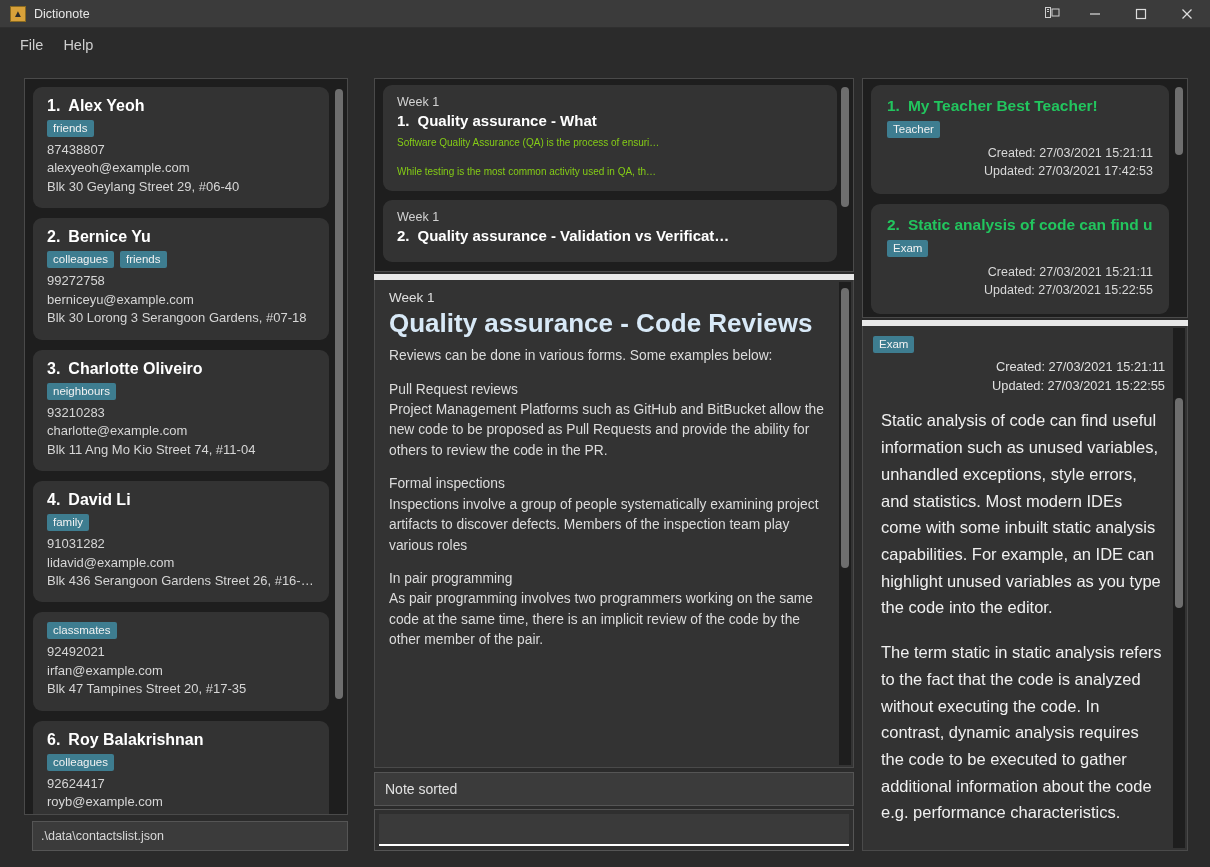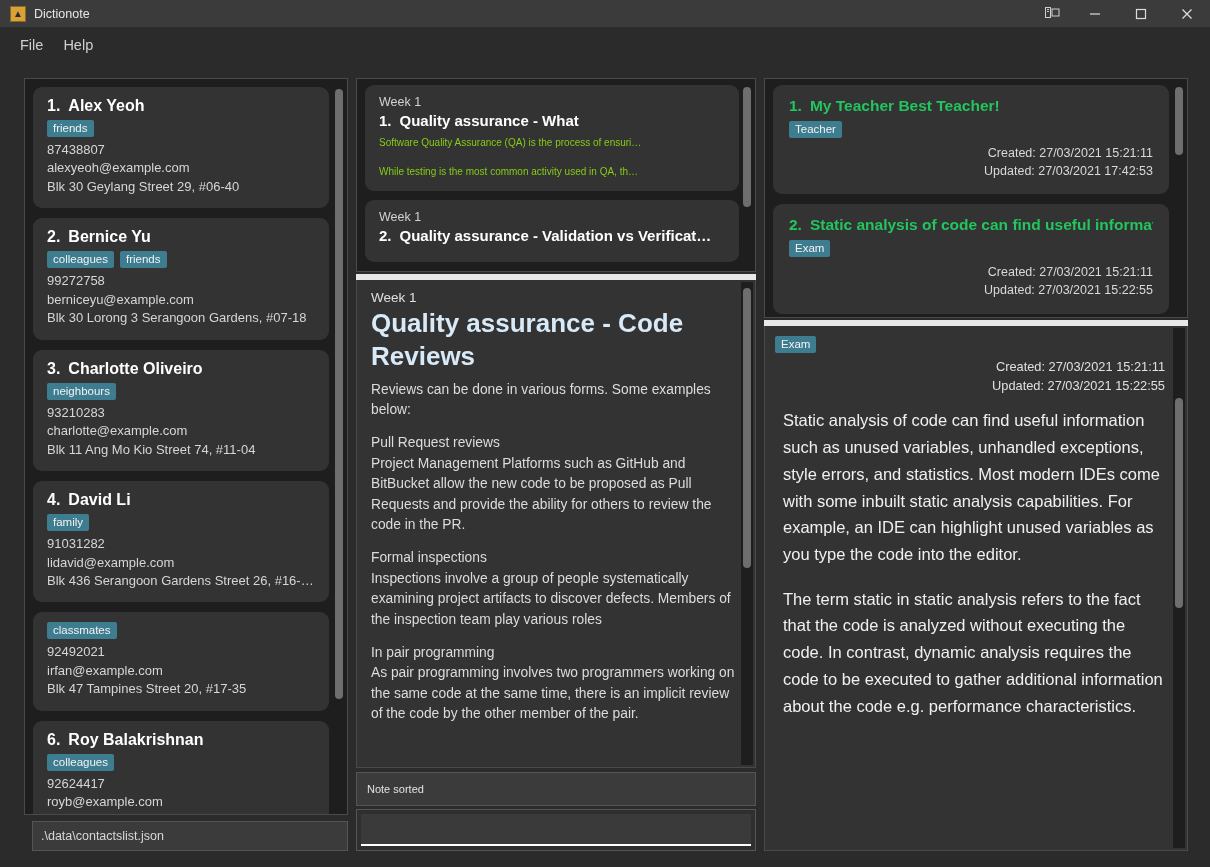--- a/index.html
+++ b/index.html
@@ -94,22 +94,23 @@
 
   #contacts-status {
     margin: 6px 8px 0 16px; height: 30px;
     background: #3b3b3b; border: 1px solid #555;
     display: flex; align-items: center; padding-left: 8px;
   }
   #contacts-status span { color: #d8d8d8; font-size: 12.5px; }
 
   
   #col-notes {
-    width: 400px; display: flex; flex-direction: column;
+    width: 480px; display: flex; flex-direction: column;
     position: relative;
+    margin-left: 18px;
   }
   #notes-list {
     position: relative; height: 194px;
     background: #1e1e1e; border: 1px solid #4a4a4a;
     margin: 0 0 0 0; overflow: hidden;
   }
   #notes-list-inner { position: absolute; inset: 0; padding: 6px 16px 6px 8px; }
   .note-card {
     background: #333333; border-radius: 9px;
     padding: 10px 14px 12px 14px; margin-bottom: 9px;
@@ -140,21 +141,21 @@
     line-height: 1.28; margin-bottom: 6px;
   }
   .nd-body { color: #dcdcdc; font-size: 13.8px; line-height: 1.48; }
   .nd-body p { margin-bottom: 13px; }
 
   #notes-status {
     height: 34px; margin: 4px 0 0 0;
     background: #3b3b3b; border: 1px solid #555;
     display: flex; align-items: center; padding-left: 10px;
   }
-  #notes-status span { color: #e2e2e2; font-size: 11px; }
+  #notes-status span { color: #e2e2e2; font-size: 14px; }
   #cmd-wrap {
     height: 42px; margin: 3px 0 0 0;
     background: #2f2f2f; border: 1px solid #555;
     padding: 4px;
   }
   #cmd-input {
     width: 100%; height: 100%;
     background: #3a3a3a; border: none; border-bottom: 2px solid #ffffff;
     color: #eaeaea; font-family: "Liberation Sans", sans-serif;
     font-size: 13.5px; padding: 4px 6px; outline: none;

